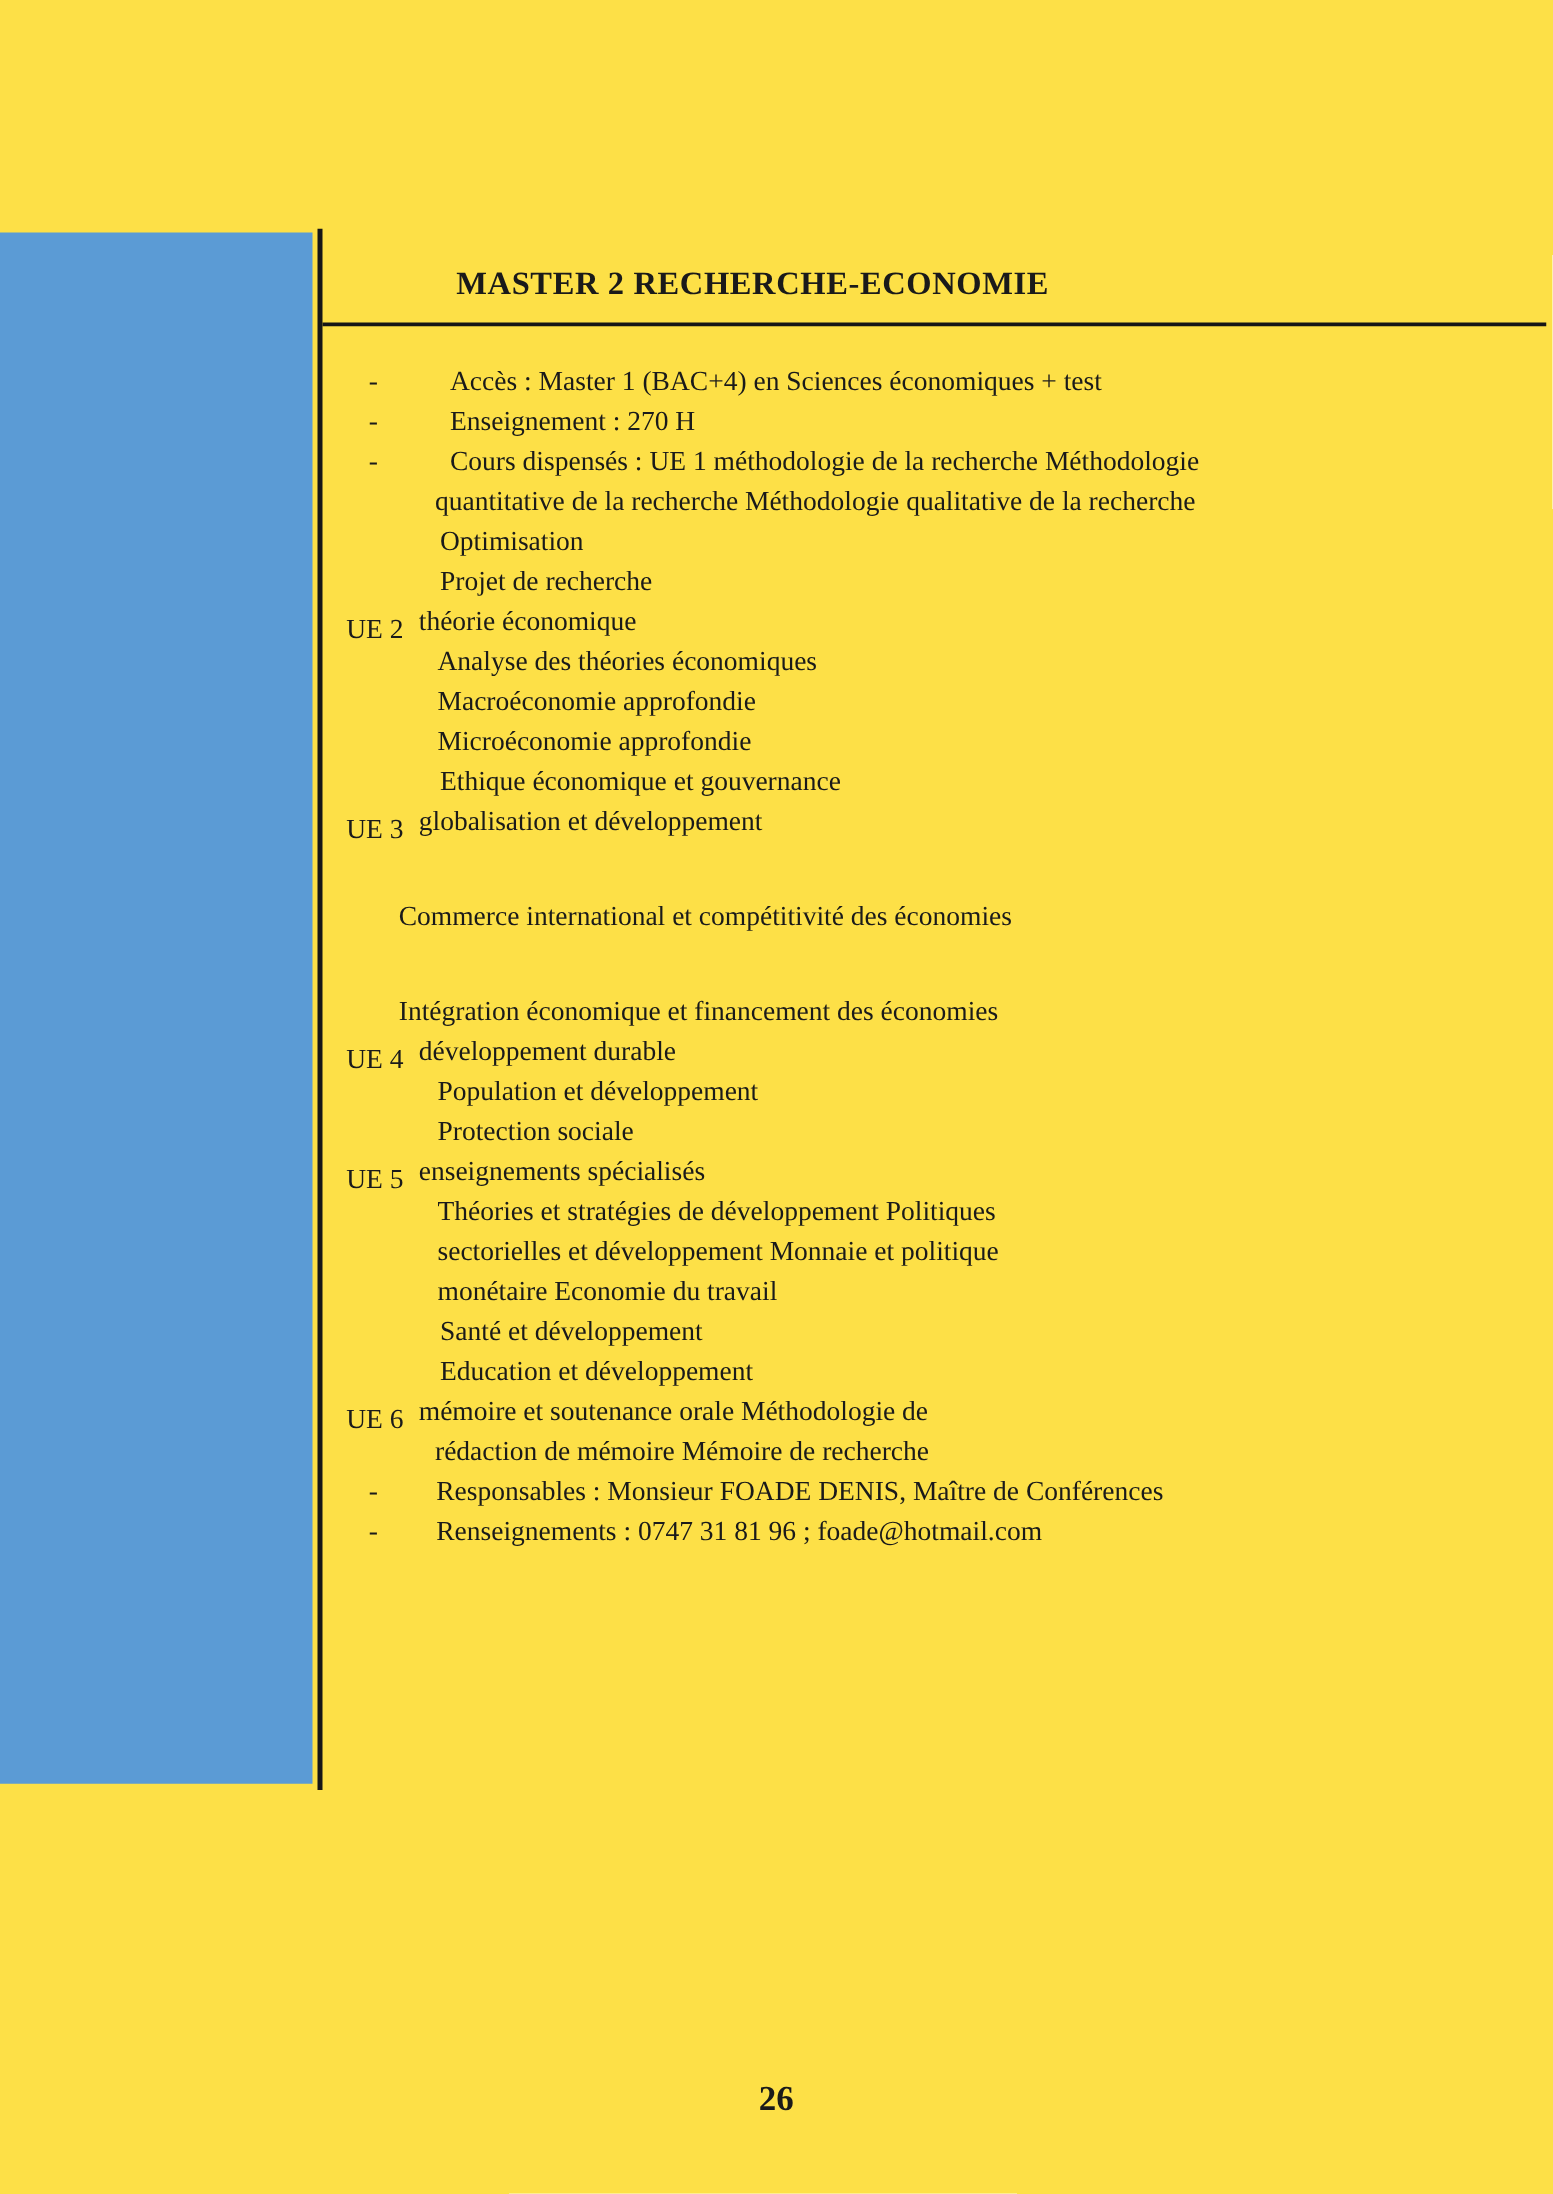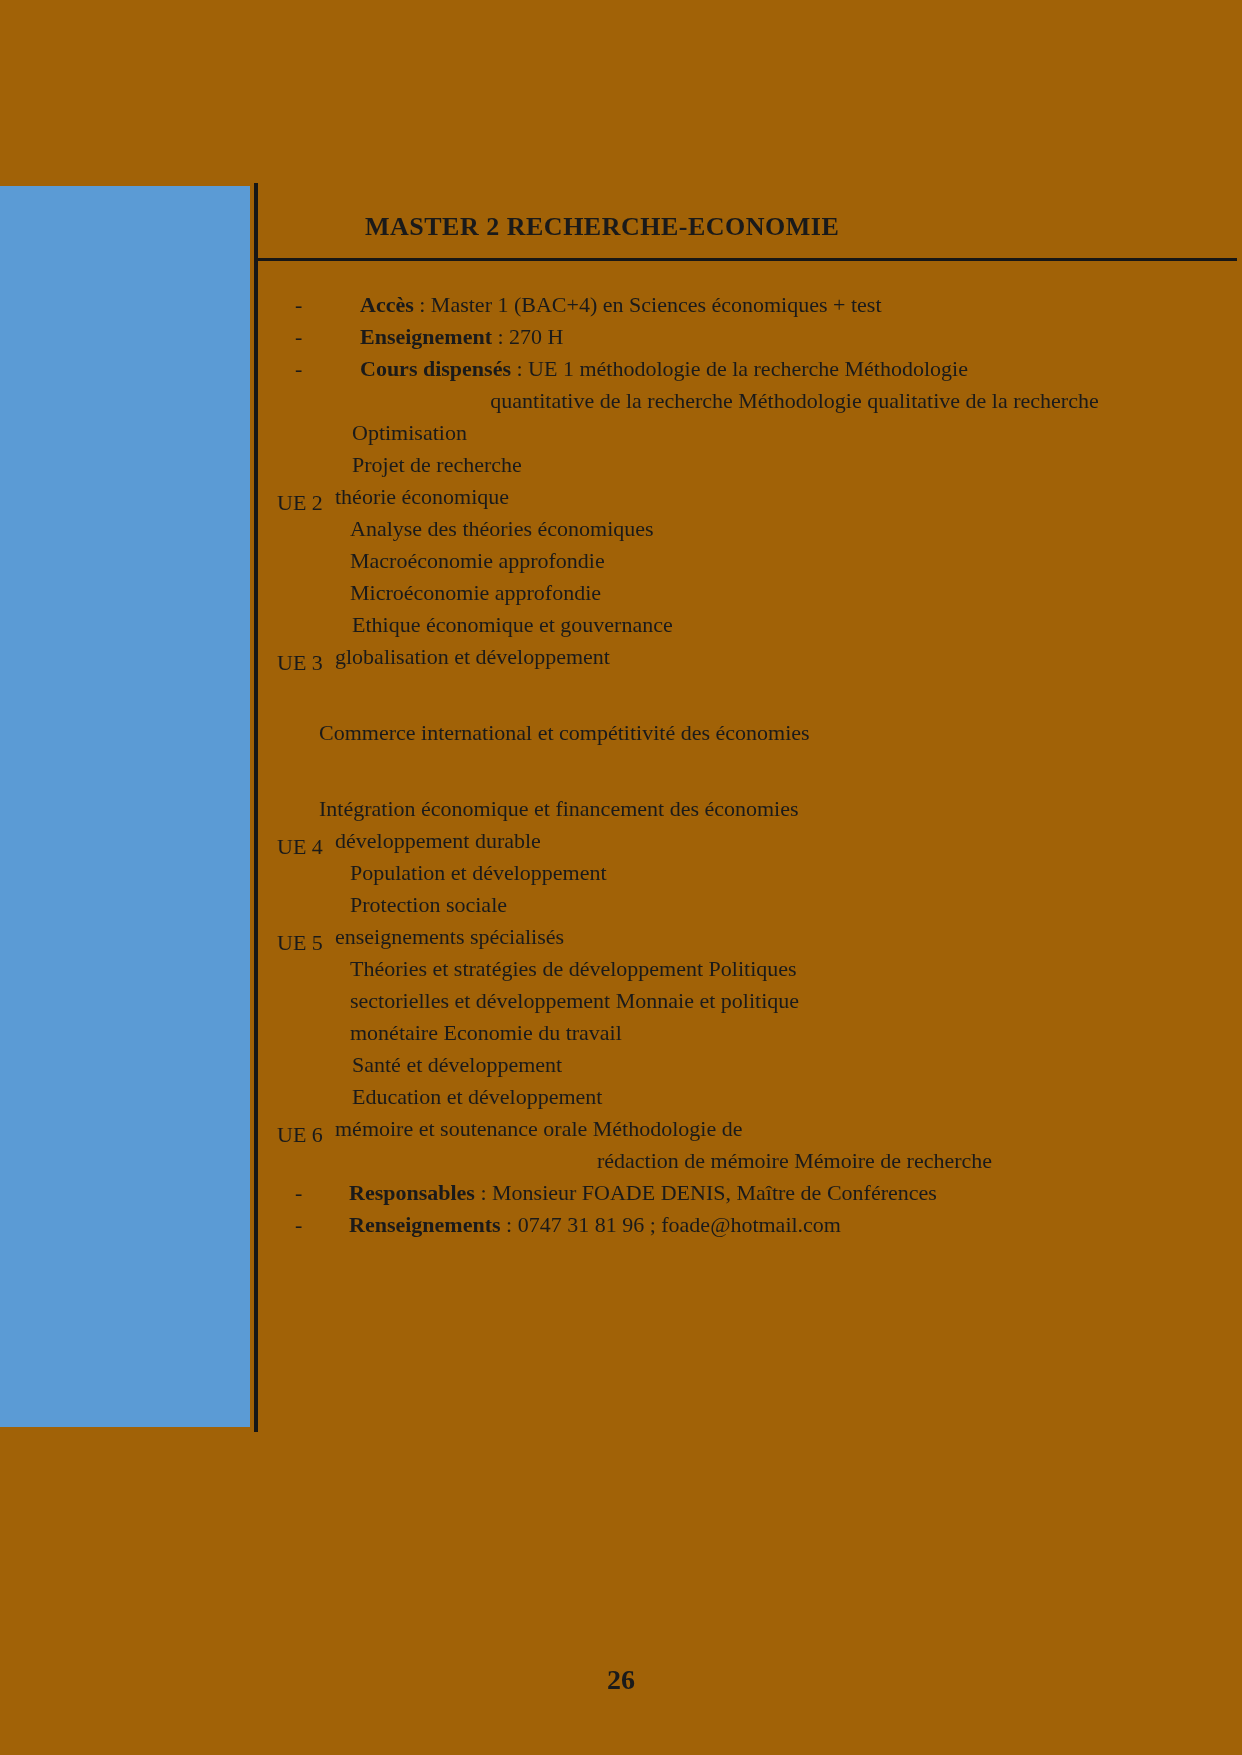--- a/index.html
+++ b/index.html
@@ -1,38 +1,38 @@
 <!DOCTYPE html>
 <html><head>
 <meta charset="utf-8">
 <style>
   html,body { margin:0; padding:0; background:#ffffff; }
   .page {
     position:relative; width:1242px; height:1755px;
-    background:#a16207; overflow:hidden;
+    background:#fde047; overflow:hidden;
     font-family:"Liberation Serif", serif; color:#1a1a1a;
   }
   .accent-bar { position:absolute; left:0; top:186px; width:250px; height:1241px; background:#5b9bd5; }
   .v-rule   { position:absolute; left:254px; top:183px; width:4px; height:1249px; background:#161616; }
   .h-rule   { position:absolute; left:258px; top:258px; width:979px; height:3px; background:#161616; }
   .title {
     position:absolute; left:365px; top:212px; margin:0;
     font-size:26px; font-weight:bold; letter-spacing:0.5px; white-space:nowrap;
   }
   .content { position:absolute; left:255px; top:289px; width:986px; }
   .line { position:relative; height:32px; line-height:32px; font-size:22px; white-space:nowrap; }
   .dash-marker { position:absolute; left:40px; top:0; }
   .ue-code     { position:absolute; left:22px; top:6px; }
-  .lbl { font-weight:bold;margin-top:32px; }
+  .lbl { font-weight:normal;margin-top:32px; }
   .l-dash  { padding-left:105px; }
   .l-dash2 { padding-left:94px;  }
   .l-ue    { padding-left:80px;  }
   .l-sub   { padding-left:95px;  }
   .l-sub2  { padding-left:64px;margin-top:44px; }
-  .l-cont  { padding-left:93px;text-align:center;  }
+  .l-cont  { padding-left:93px;  }
   .l-para  { padding-left:97px;  }
   .page-number {
     position:absolute; left:0; top:1664px; width:100%;
     text-align:center; font-weight:bold; font-size:28px;
   }
 </style>
 </head>
 <body>
 
 <div class="page">

